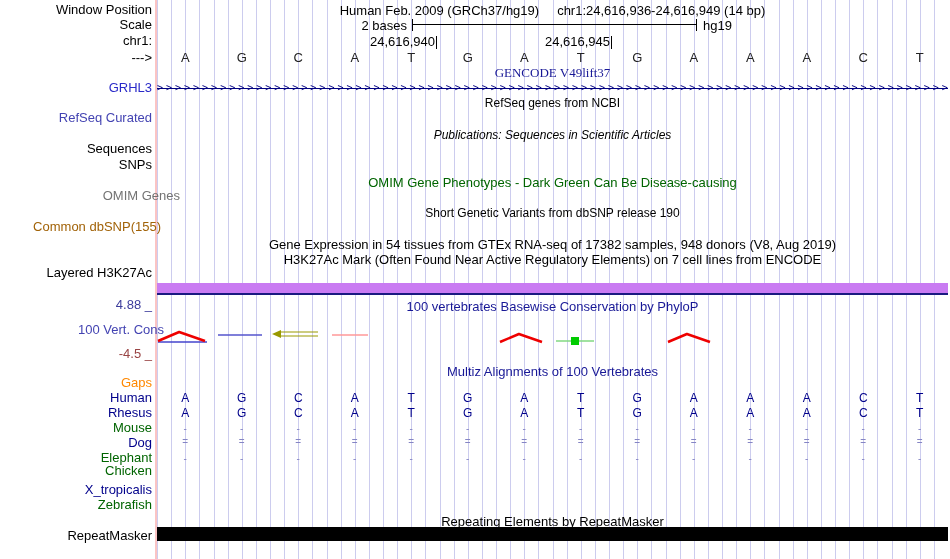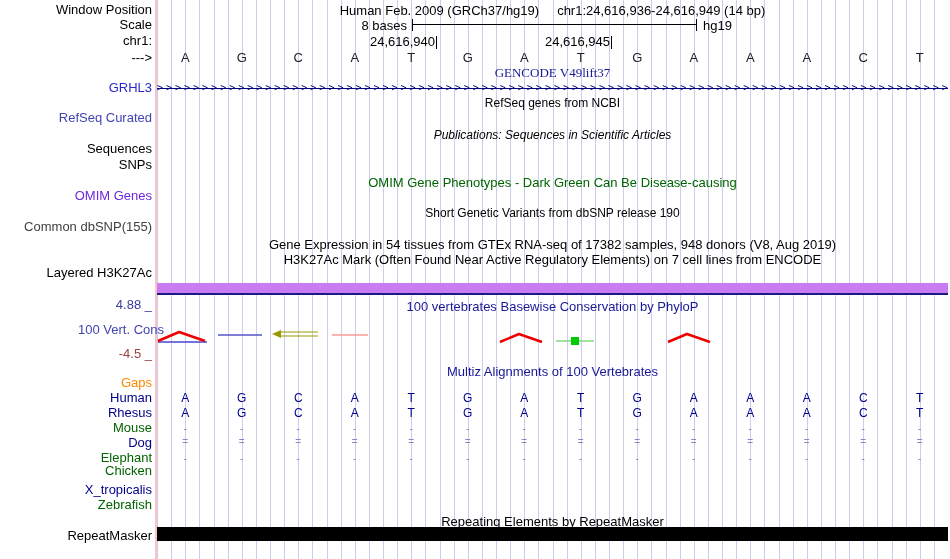--- a/index.html
+++ b/index.html
@@ -50,21 +50,21 @@
 <body>
 
 <div class="browser">
   <div class="grid"></div>
   <div class="pink-edge"></div>
 
   <div class="hdr">
     <span>Human Feb. 2009 (GRCh37/hg19)</span><span class="hdr-gap"></span><span>chr1:24,616,936-24,616,949 (14 bp)</span>
   </div>
 
-  <div class="scale-text">8 bases</div>
+  <div class="scale-text">2 bases</div>
   <div class="ruler">
       <div class="ruler-line"></div>
     </div>
   <div class="hg19">hg19</div>
 
   <div class="coord coord-left"><span>24,616,940</span><span class="coord-tick"></span></div>
   <div class="coord coord-right"><span>24,616,945</span><span class="coord-tick"></span></div>
 
   <div class="cellrow baserow" id="base-row">
       <span>A</span>
@@ -87,22 +87,22 @@
 
   <div id="gutter-labels">
       <div class="gutter-label" style="top: 3px; color: rgb(0, 0, 0);">Window Position</div>
       <div class="gutter-label" style="top: 18px; color: rgb(0, 0, 0);">Scale</div>
       <div class="gutter-label" style="top: 34px; color: rgb(0, 0, 0);">chr1:</div>
       <div class="gutter-label" style="top: 51px; color: rgb(0, 0, 0);">---&gt;</div>
       <div class="gutter-label" style="top: 81px; color: rgb(41, 41, 200);">GRHL3</div>
       <div class="gutter-label" style="top: 111px; color: rgb(67, 67, 178);">RefSeq Curated</div>
       <div class="gutter-label" style="top: 142px; color: rgb(0, 0, 0);">Sequences</div>
       <div class="gutter-label" style="top: 158px; color: rgb(0, 0, 0);">SNPs</div>
-      <div class="gutter-label" style="top: 189px; color: #6d28d9;">OMIM Genes</div>
-      <div class="gutter-label" style="top: 220px; color: #404040;">Common dbSNP(155)</div>
+      <div class="gutter-label" style="top: 189px; color: #737373; margin-left: 28px;">OMIM Genes</div>
+      <div class="gutter-label" style="top: 220px; color: #a16207; padding-left: 9px;">Common dbSNP(155)</div>
       <div class="gutter-label" style="top: 266px; color: rgb(0, 0, 0);">Layered H3K27Ac</div>
       <div class="gutter-label" style="top: 298px; color: rgb(60, 60, 156);">4.88 _</div>
       <div class="gutter-label" style="top: 323px; color: rgb(67, 67, 178); padding-left: 12px;">100 Vert. Cons</div>
       <div class="gutter-label" style="top: 347px; color: rgb(153, 68, 68);">-4.5 _</div>
       <div class="gutter-label" style="top: 376px; color: rgb(255, 136, 0);">Gaps</div>
       <div class="gutter-label" style="top: 391px; color: rgb(0, 0, 139);">Human</div>
       <div class="gutter-label" style="top: 406px; color: rgb(0, 0, 139);">Rhesus</div>
       <div class="gutter-label" style="top: 421px; color: rgb(0, 100, 0);">Mouse</div>
       <div class="gutter-label" style="top: 436px; color: rgb(0, 0, 139);">Dog</div>
       <div class="gutter-label" style="top: 451px; color: rgb(0, 100, 0);">Elephant</div>

